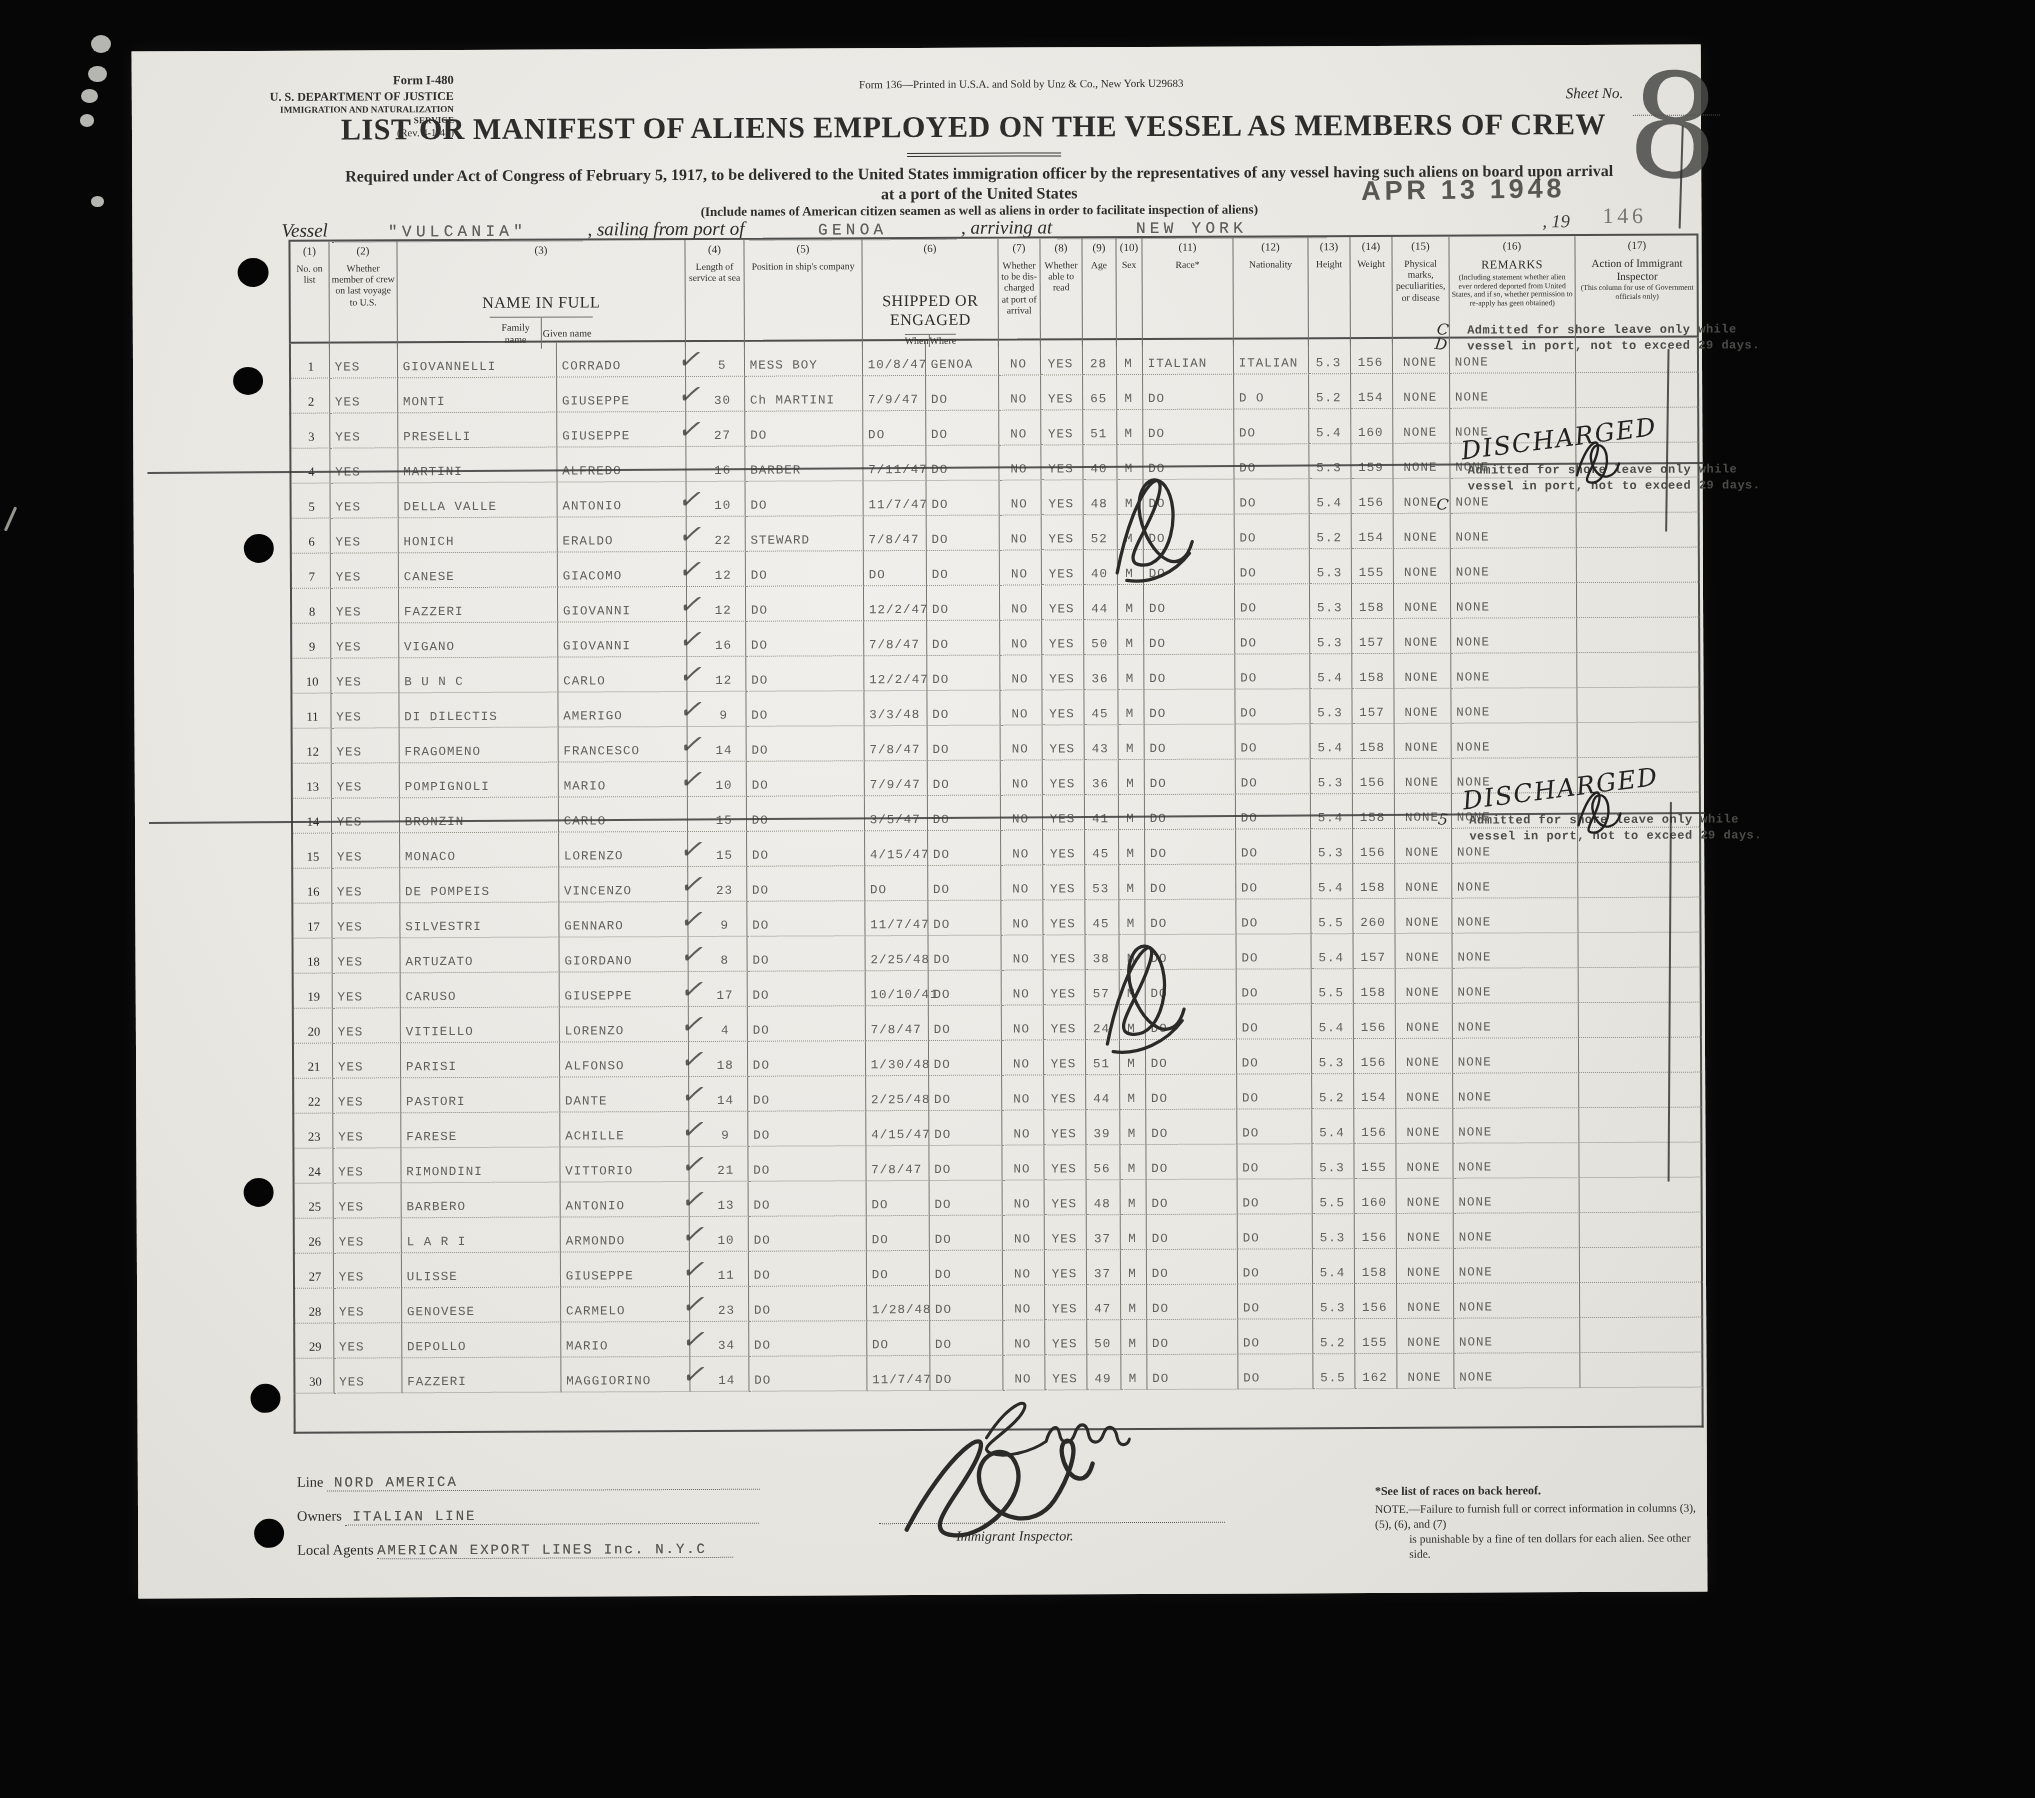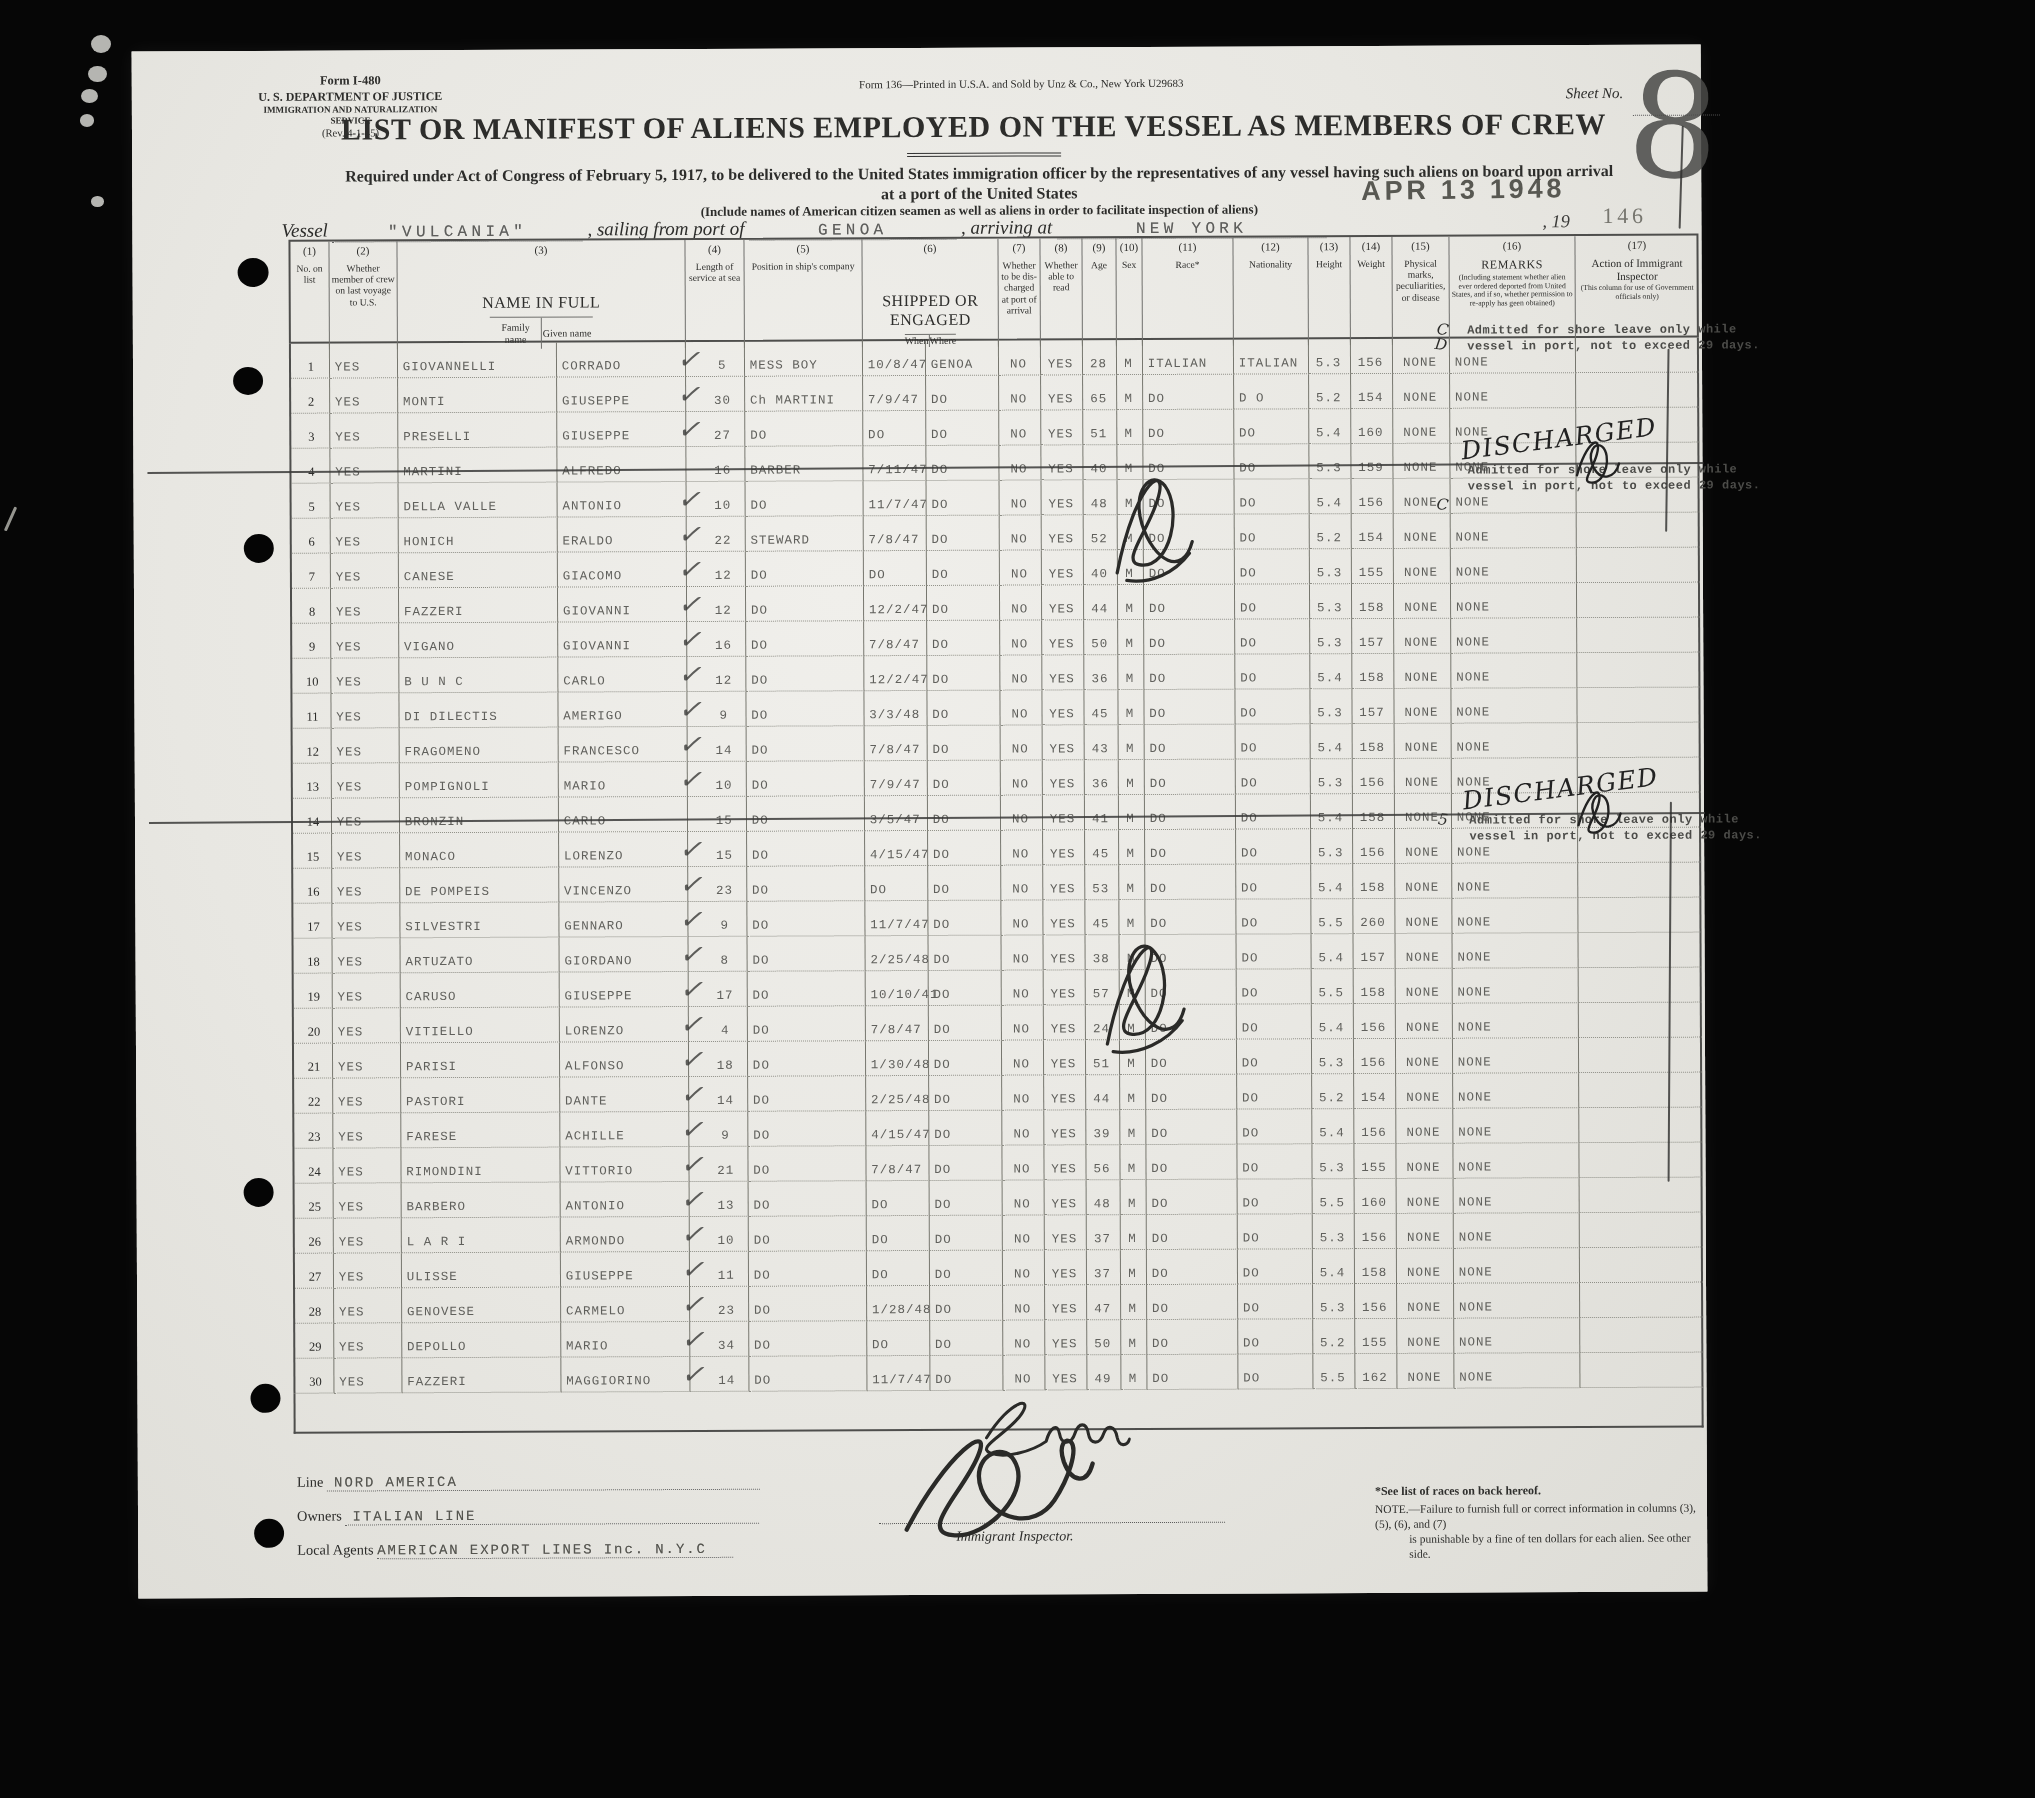--- a/index.html
+++ b/index.html
@@ -14,21 +14,21 @@
         background:#eae9e4;
         background-image:radial-gradient(ellipse at 45% 35%, #f0efeb 0%, #e8e7e2 55%, #dddcd6 100%);
         transform:rotate(-0.25deg);box-shadow:0 0 19px rgba(255,255,255,.06);}
   .punch{position:absolute;border-radius:50%;background:radial-gradient(circle,#050505 65%,#2a2a28 100%);}
 
   .printed{color:#2d2d2b;}
   .typed{font-family:"Liberation Mono","DejaVu Sans Mono",monospace;color:#5e5e5c;
          letter-spacing:1.4px;text-shadow:0 0 0.5px rgba(90,90,90,.55);}
 
   
-  #form-id{position:absolute;left:115px;top:23px;width:207px;text-align:center;line-height:1.25;}
+  #form-id{position:absolute;left:115px;top:23px;width:207px;text-align:right;line-height:1.25;}
   #form-id .l1{font-weight:bold;font-size:12.5px;}
   #form-id .l2{font-weight:bold;font-size:12px;}
   #form-id .l3{font-size:9.1px;font-weight:bold;}
   #form-id .l4{font-size:10.6px;}
   #form136{position:absolute;left:601px;top:30px;width:577px;text-align:center;font-size:11px;}
   #sheet-line{position:absolute;left:1434px;top:40px;font-style:italic;font-size:15px;}
   #sheet-dots{position:absolute;left:1501px;top:70px;width:87px;border-bottom:1.4px dotted #555;}
   #sheet-eight{position:absolute;left:1496px;top:9.6px;font-size:144px;line-height:144px;
                font-family:"DejaVu Serif",serif;color:#4a4a48;transform:rotate(4deg);opacity:.85;}
   #main-title{position:absolute;left:192px;top:62px;width:1299px;text-align:center;

